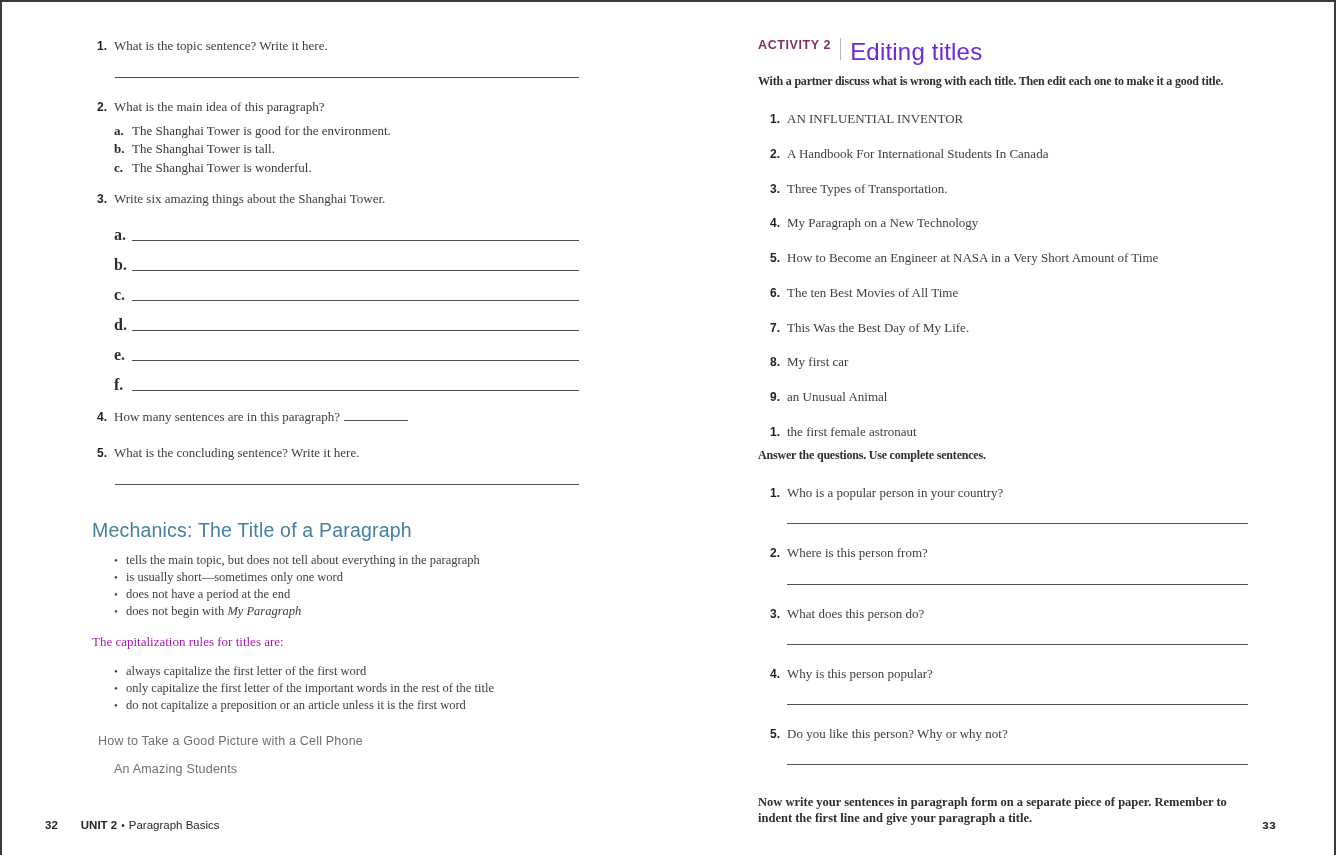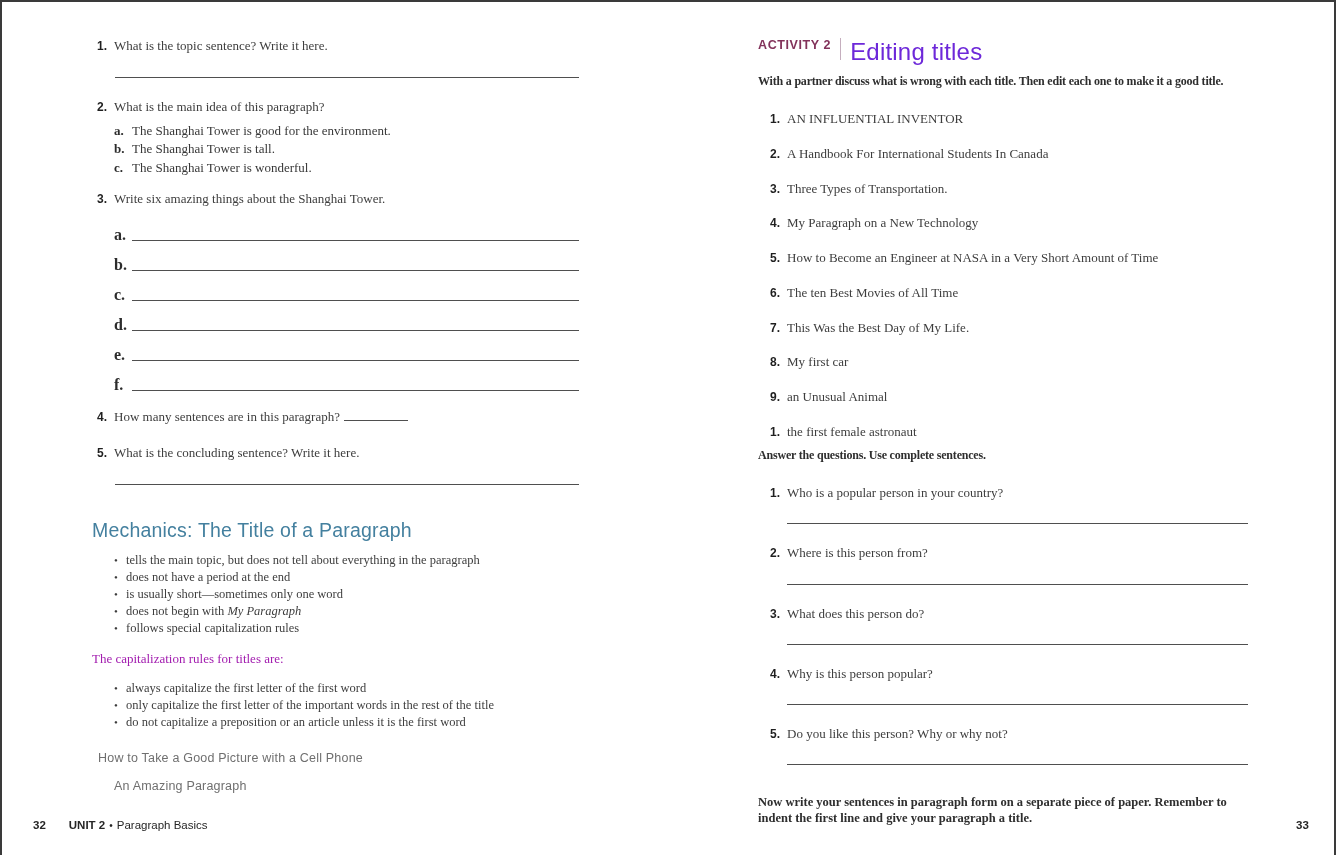--- a/index.html
+++ b/index.html
@@ -65,25 +65,25 @@
 
   
   .qa-block{margin-top:21px;}
   .qa-block .blank-line{margin-left:29px;margin-top:22px;}
   .qa-first{margin-top:22px;}
 
   .closing-note{font-size:12.5px;font-weight:bold;color:#2e2e2e;line-height:1.28;margin-top:29px;width:489px;}
 
   
   .footer{position:absolute;top:817px;font-family:"Liberation Sans", sans-serif;font-size:11.5px;color:#262626;}
-  .footer-left{left:31px;display:flex;align-items:baseline;}
+  .footer-left{left:43px;display:flex;align-items:baseline;}
   .footer-page{font-weight:bold;}
   .footer-unit{font-weight:bold;margin-left:23px;}
   .footer-sep{margin:0 4px;font-size:10px;}
-  .footer-right{left:1294px;font-weight:bold;}
+  .footer-right{left:1260px;font-weight:bold;font-family:Liberation Mono, monospace;}
 </style>
 </head>
 <body>
 
 <div class="col col-left">
 
   <div class="q">
     <span class="qnum">1.</span>
     <span class="qtext">What is the topic sentence? Write it here.</span>
   </div>
@@ -147,36 +147,35 @@
   <div class="q" style="margin-top:19px;">
     <span class="qnum">5.</span>
     <span class="qtext">What is the concluding sentence? Write it here.</span>
   </div>
   <div class="blank-line full-blank"></div>
 
   <h2 class="mech-heading">Mechanics: The Title of a Paragraph</h2>
 
   <ul class="bullets">
     <li><span>tells the main topic, but does not tell about everything in the paragraph</span></li>
+    <li><span>is usually short—sometimes only one word</span></li>
     <li><span>does not have a period at the end</span></li>
-    <li><span>is usually short—sometimes only one word</span></li>
     <li><span>does not begin with </span><i>My Paragraph</i></li>
-    <li><span>follows special capitalization rules</span></li>
   </ul>
 
   <p class="rules-intro">The capitalization rules for titles are:</p>
 
   <ul class="bullets">
     <li><span>always capitalize the first letter of the first word</span></li>
     <li><span>only capitalize the first letter of the important words in the rest of the title</span></li>
     <li><span>do not capitalize a preposition or an article unless it is the first word</span></li>
   </ul>
 
   <div class="example-title first">How to Take a Good Picture with a Cell Phone</div>
-  <div class="example-title">An Amazing Paragraph</div>
+  <div class="example-title">An Amazing Students</div>
 </div>
 
 <div class="col col-right">
 
   <div class="activity-header">
     <span class="activity-label">ACTIVITY 2</span>
     <span class="activity-divider"></span>
     <span class="activity-title">Editing titles</span>
   </div>
   <p class="activity-instructions" style="margin:8px 0 0 0;">With a partner discuss what is wrong with each title. Then edit each one to make it a good title.</p>

